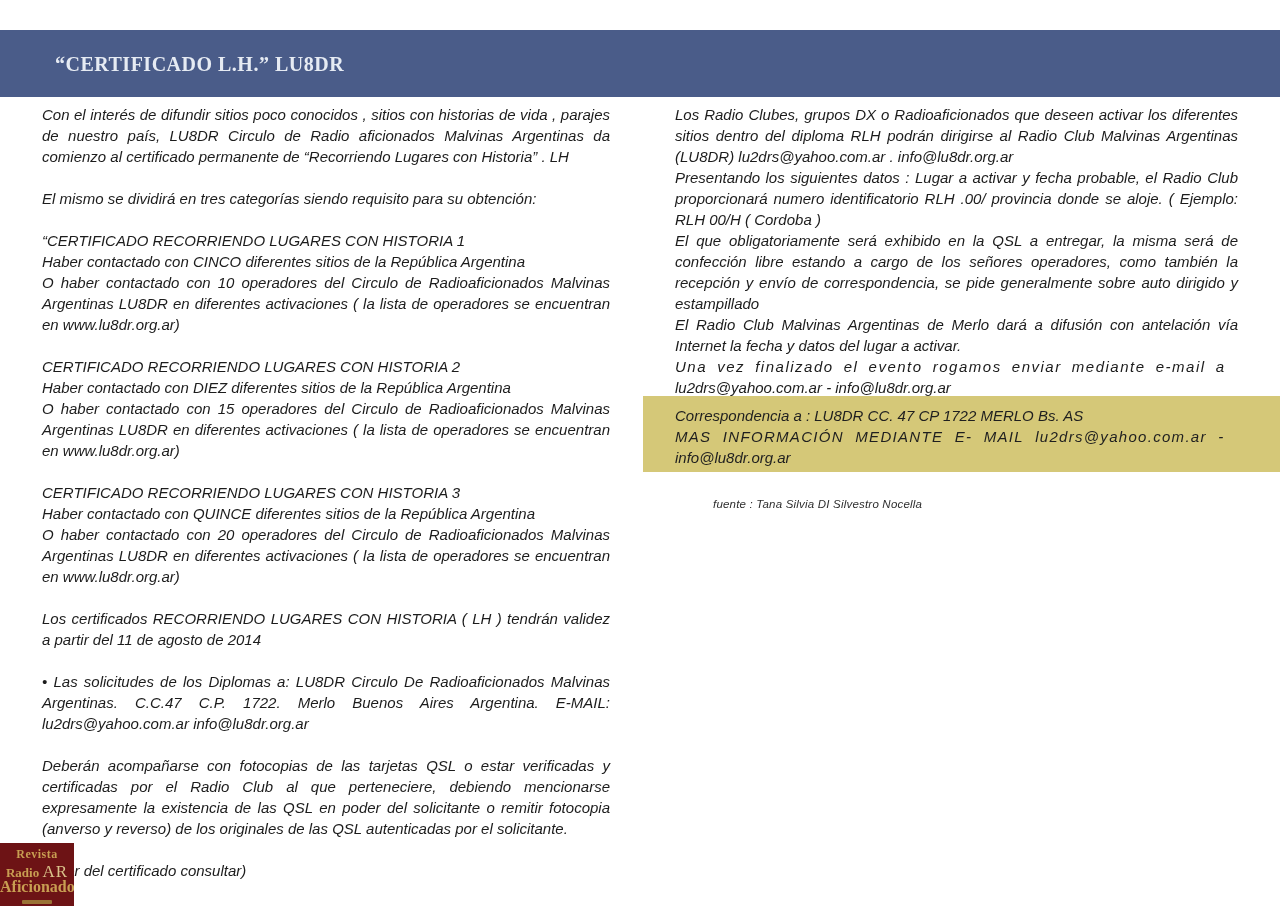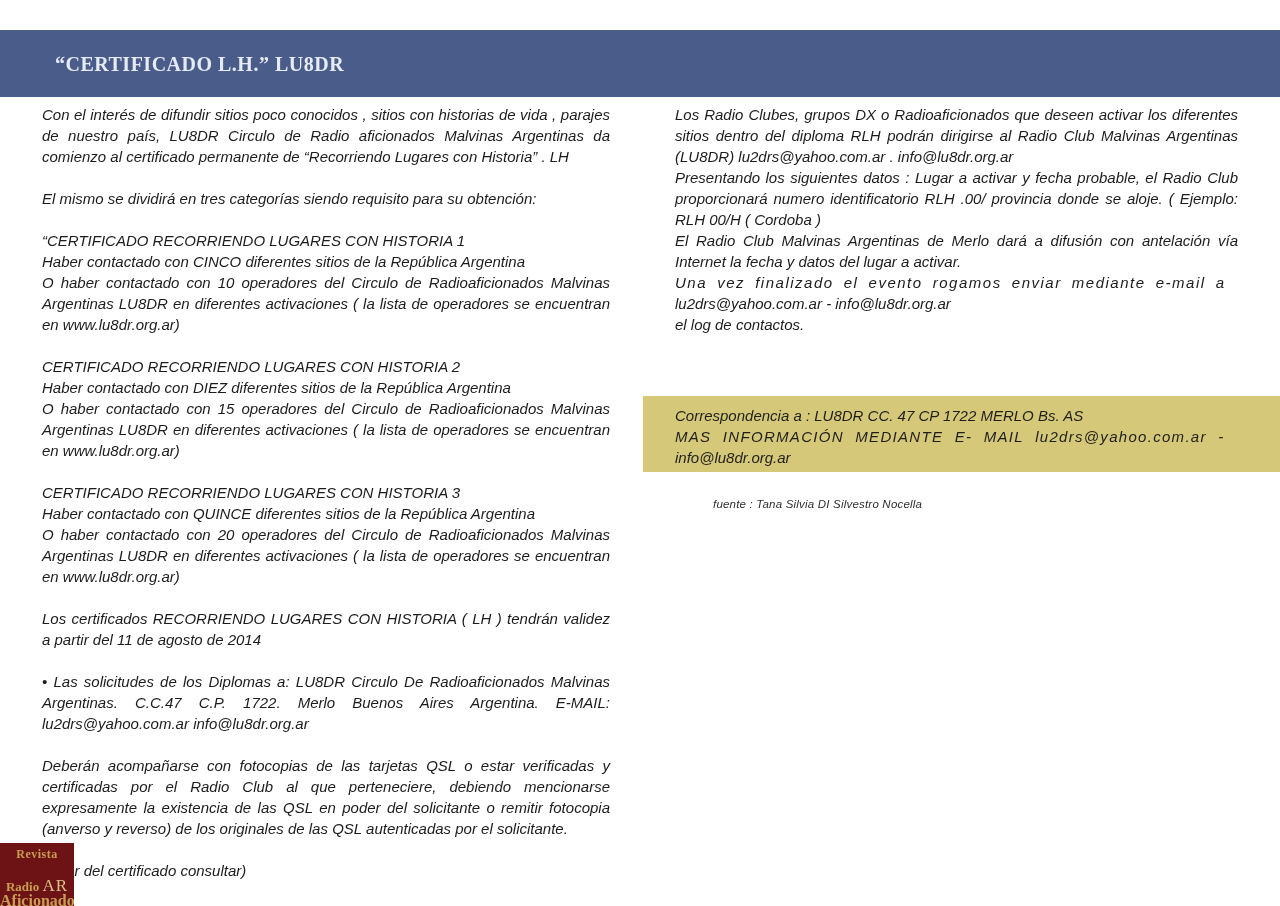--- a/index.html
+++ b/index.html
@@ -38,21 +38,21 @@
   .source{
     position:absolute;left:698px;top:498px;
     font-style:italic;font-size:11.5px;color:#2e2e2e;letter-spacing:0.2px;margin-left:15px;
   }
   .logo{
     position:absolute;left:0;top:843px;width:74px;height:63px;
     background:#6d1315;overflow:hidden;text-align:center;
     font-family:"Liberation Serif",serif;color:#c89e52;
   }
   .logo-revista{font-size:12px;font-weight:bold;margin-top:4px;letter-spacing:0.5px;}
-  .logo-main{font-size:13px;font-weight:bold;line-height:15px;margin-top:16px;white-space:nowrap;}
+  .logo-main{font-size:13px;font-weight:bold;line-height:15px;margin-top:2px;white-space:nowrap;}
   .logo-ar{font-size:17px;font-weight:normal;color:#d9c28a;letter-spacing:1px;}
   .logo-afic{font-size:16px;font-weight:bold;line-height:14px;white-space:nowrap;}
   .logo-fineprint{width:30px;height:4px;background:#9a7336;margin:6px auto 0;border-radius:1px;}
 </style>
 </head>
 <body>
 
 <div class="band">
   <div class="title">“CERTIFICADO L.H.” LU8DR</div>
 </div>
@@ -71,20 +71,21 @@
 O haber contactado con 20 operadores del Circulo de Radioaficionados Malvinas Argentinas LU8DR en diferentes activaciones ( la lista de operadores se encuentran en www.lu8dr.org.ar)</p>
   <p>Los certificados RECORRIENDO LUGARES CON HISTORIA ( LH ) tendrán validez a partir del 11 de agosto de 2014</p>
   <p>• Las solicitudes de los Diplomas a: LU8DR Circulo De Radioaficionados Malvinas Argentinas. C.C.47 C.P. 1722. Merlo Buenos Aires Argentina. E-MAIL: lu2drs@yahoo.com.ar info@lu8dr.org.ar</p>
   <p>Deberán acompañarse con fotocopias de las tarjetas QSL o estar verificadas y certificadas por el Radio Club al que perteneciere, debiendo mencionarse expresamente la existencia de las QSL en poder del solicitante o remitir fotocopia (anverso y reverso) de los originales de las QSL autenticadas por el solicitante.</p>
   <p>(valor del certificado consultar)</p>
 </div>
 
 <div class="col col-right">
   <p>Los Radio Clubes, grupos DX o Radioaficionados que deseen activar los diferentes sitios dentro del diploma RLH podrán dirigirse al Radio Club Malvinas Argentinas (LU8DR) lu2drs@yahoo.com.ar . info@lu8dr.org.ar</p>
   <p>Presentando los siguientes datos : Lugar a activar y fecha probable, el Radio Club proporcionará numero identificatorio RLH .00/ provincia donde se aloje. ( Ejemplo: RLH 00/H ( Cordoba )</p>
+  <p>El que obligatoriamente será exhibido en la QSL a entregar, la misma será de confección libre estando a cargo de los señores operadores, como también la recepción y envío de correspondencia, se pide generalmente sobre auto dirigido y estampillado</p>
   <p>El Radio Club Malvinas Argentinas de Merlo dará a difusión con antelación vía Internet la fecha y datos del lugar a activar.</p>
   <p><span class="stretch">Una vez finalizado el evento rogamos enviar mediante e-mail a</span><span>lu2drs@yahoo.com.ar - info@lu8dr.org.ar</span></p>
   <p>el log de contactos.</p>
 </div>
 
 <div class="notice">
   <span class="nline">Correspondencia a : LU8DR CC. 47 CP 1722 MERLO Bs. AS</span>
   <span class="nstretch">MAS INFORMACIÓN MEDIANTE E- MAIL lu2drs@yahoo.com.ar -</span>
   <span class="nline">info@lu8dr.org.ar</span>
 </div>

